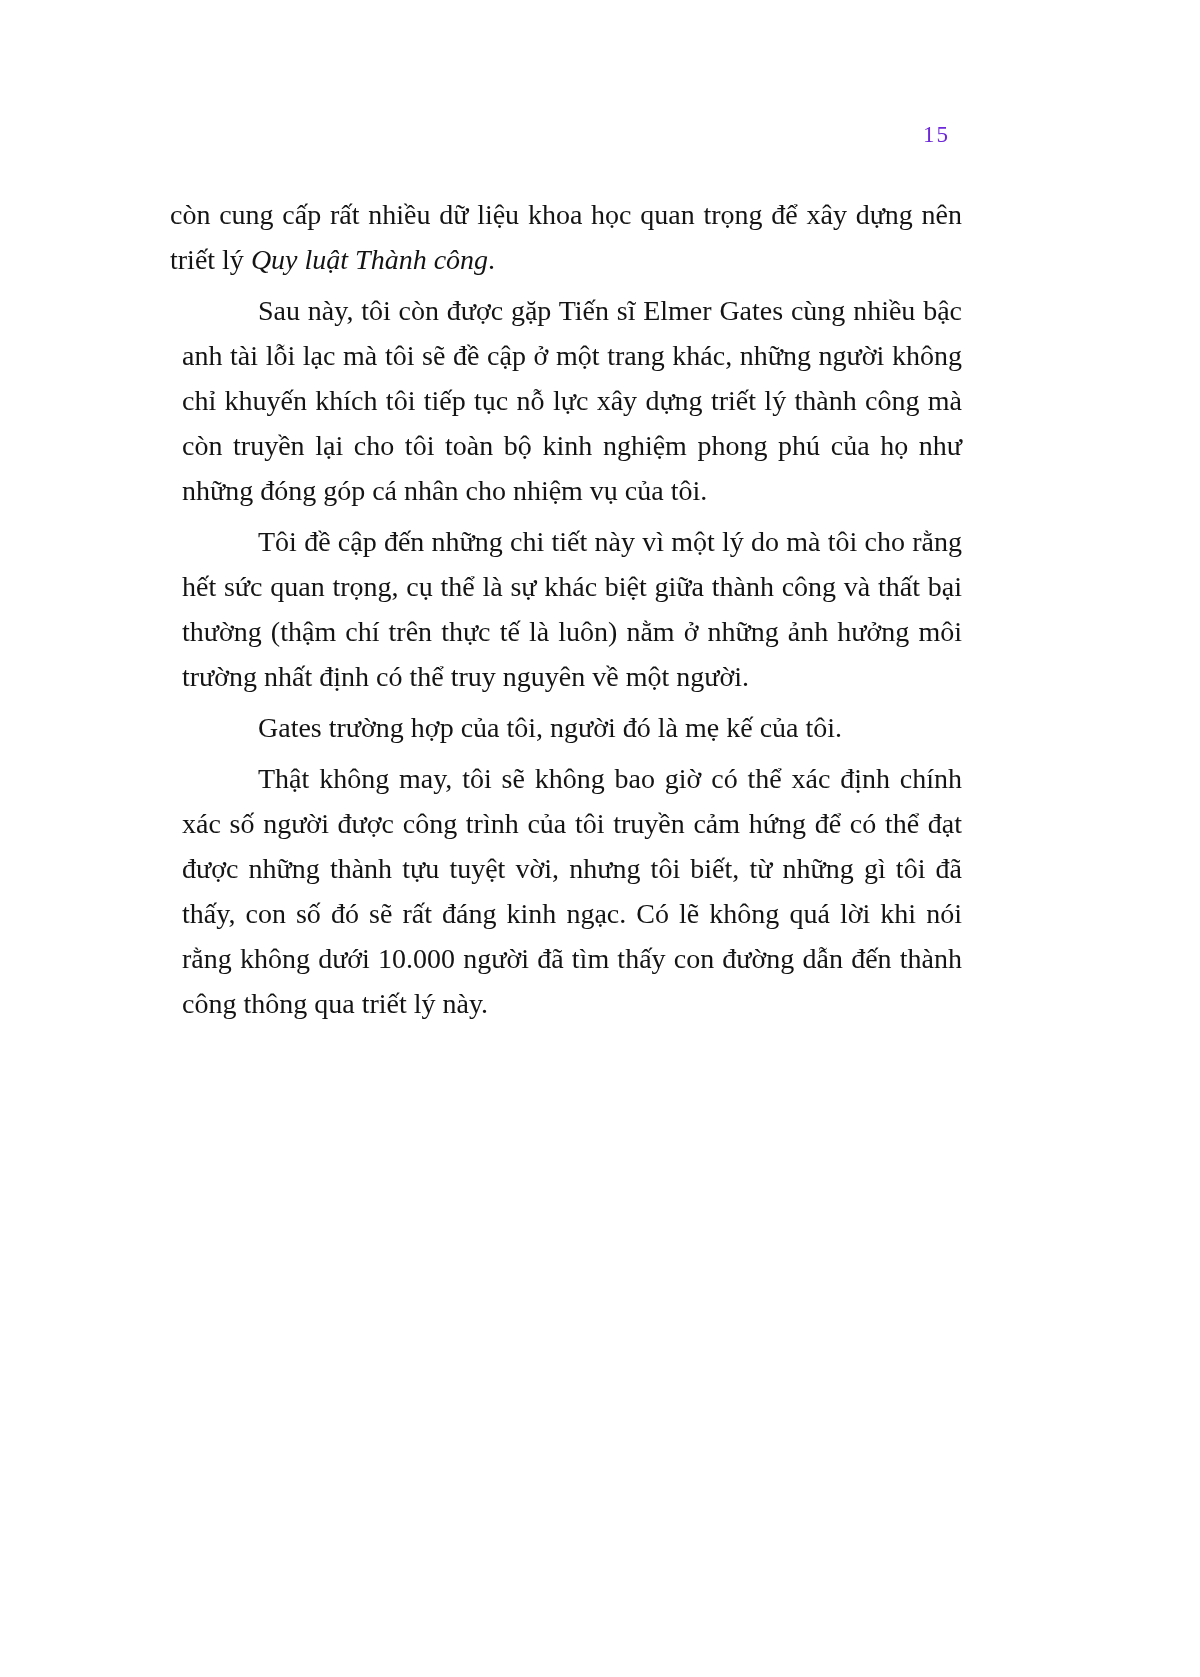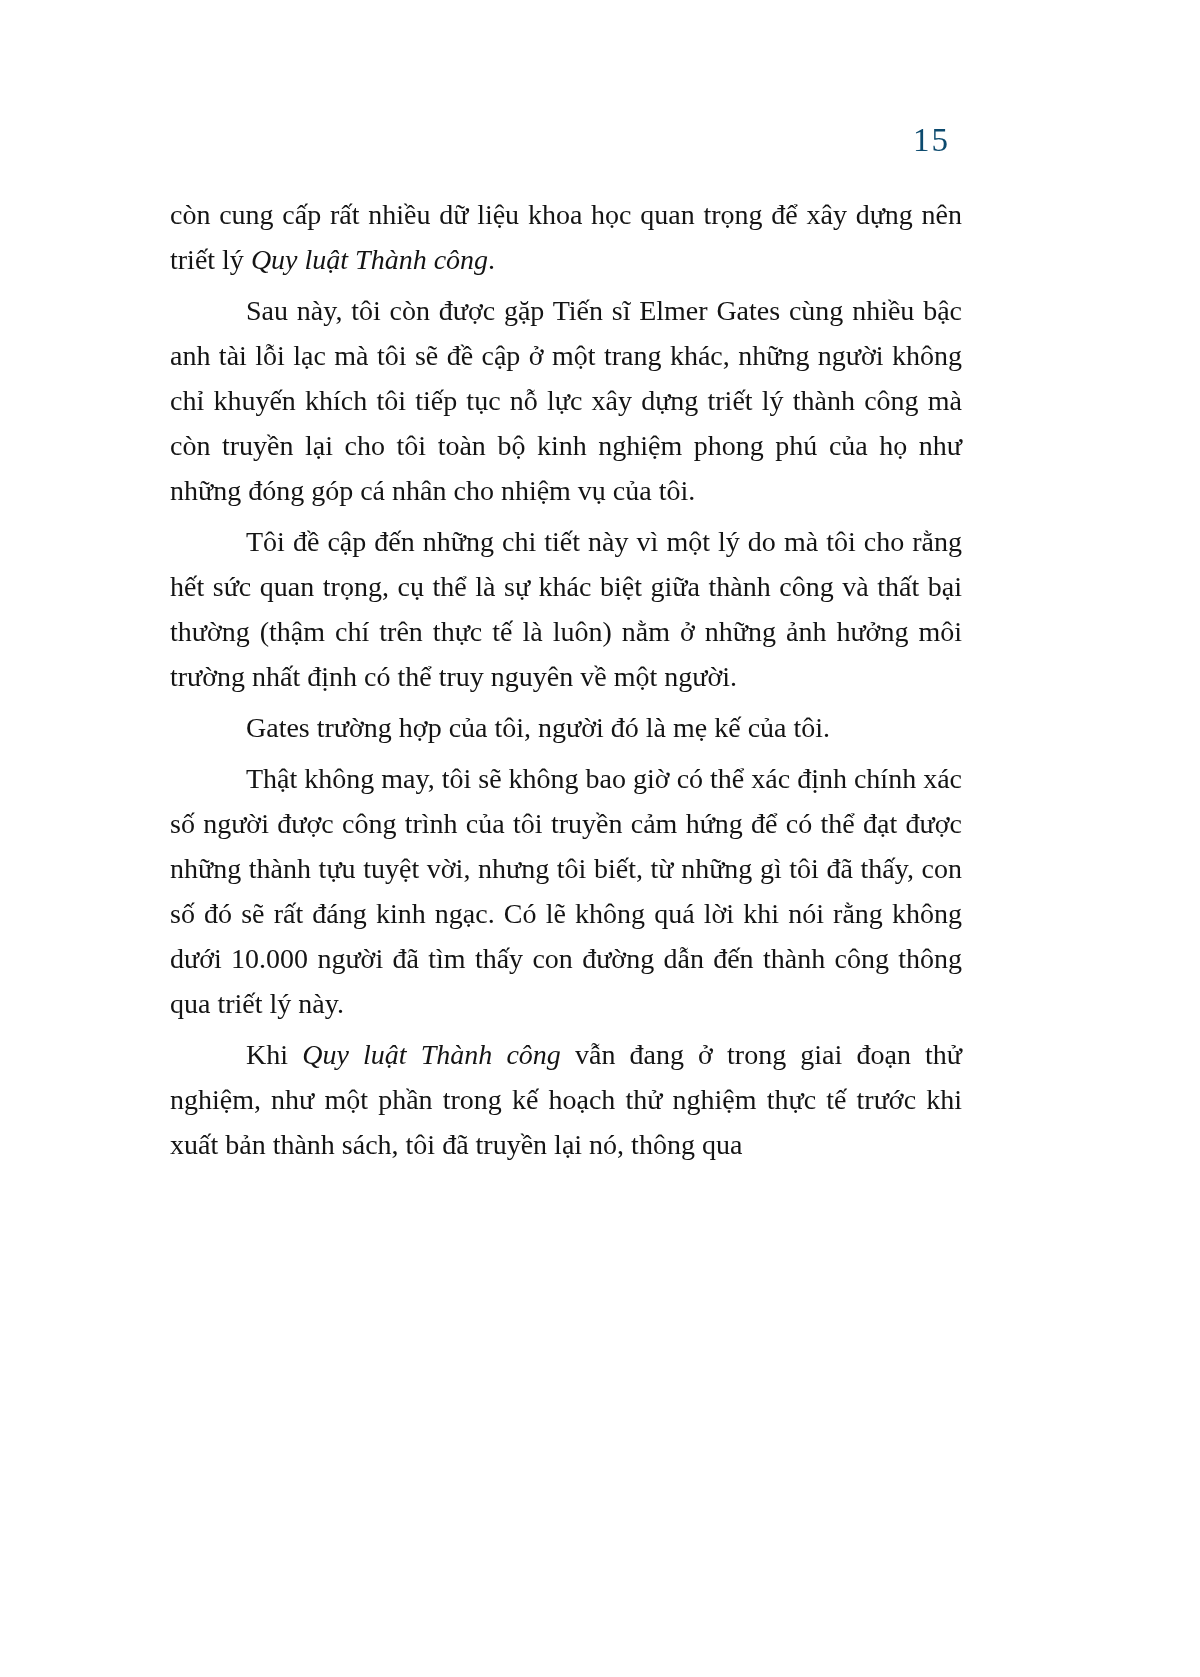--- a/index.html
+++ b/index.html
@@ -17,52 +17,52 @@
   }
   .page {
     position: absolute;
     inset: 0;
     background: #ffffff;
   }
   .page-number {
     position: absolute;
     top: 122px;
     right: 250px;
-    font-size: 33px;
+    font-size: 23px;
     letter-spacing: 2px;
-    color: #0c4a6e;
+    color: #6d28d9;
   }
   .text-block {
     position: absolute;
     top: 192px;
     left: 170px;
     width: 792px;
     font-size: 28px;
     line-height: 45px;
     text-align: justify;
     text-justify: inter-word;
     color: #141414;
   }
   p.para {
     margin: 0 0 6px 0;
     padding: 0;
   }
   p.para.indent {
     text-indent: 76px;
+    margin-left: 12px;
   }
   .italic {
     font-style: italic;
   }
 </style>
 </head>
 <body>
 
 <div class="page">
   <div class="page-number">15</div>
   <div class="text-block">
       <p class="para"><span>còn cung cấp rất nhiều dữ liệu khoa học quan trọng để xây dựng nên triết lý </span><span class="italic">Quy luật Thành công</span><span>.</span></p>
       <p class="para indent"><span>Sau này, tôi còn được gặp Tiến sĩ Elmer Gates cùng nhiều bậc anh tài lỗi lạc mà tôi sẽ đề cập ở một trang khác, những người không chỉ khuyến khích tôi tiếp tục nỗ lực xây dựng triết lý thành công mà còn truyền lại cho tôi toàn bộ kinh nghiệm phong phú của họ như những đóng góp cá nhân cho nhiệm vụ của tôi.</span></p>
       <p class="para indent"><span>Tôi đề cập đến những chi tiết này vì một lý do mà tôi cho rằng hết sức quan trọng, cụ thể là sự khác biệt giữa thành công và thất bại thường (thậm chí trên thực tế là luôn) nằm ở những ảnh hưởng môi trường nhất định có thể truy nguyên về một người.</span></p>
       <p class="para indent"><span>Gates trường hợp của tôi, người đó là mẹ kế của tôi.</span></p>
       <p class="para indent"><span>Thật không may, tôi sẽ không bao giờ có thể xác định chính xác số người được công trình của tôi truyền cảm hứng để có thể đạt được những thành tựu tuyệt vời, nhưng tôi biết, từ những gì tôi đã thấy, con số đó sẽ rất đáng kinh ngạc. Có lẽ không quá lời khi nói rằng không dưới 10.000 người đã tìm thấy con đường dẫn đến thành công thông qua triết lý này.</span></p>
-      <p class="para indent"><span>Khi </span><span class="italic">Quy luật Thành công</span><span> vẫn đang ở trong giai đoạn thử nghiệm, như một phần trong kế hoạch thử nghiệm thực tế trước khi xuất bản thành sách, tôi đã truyền lại nó, thông qua</span></p>
     </div>
 </div>
 
 </body></html>

